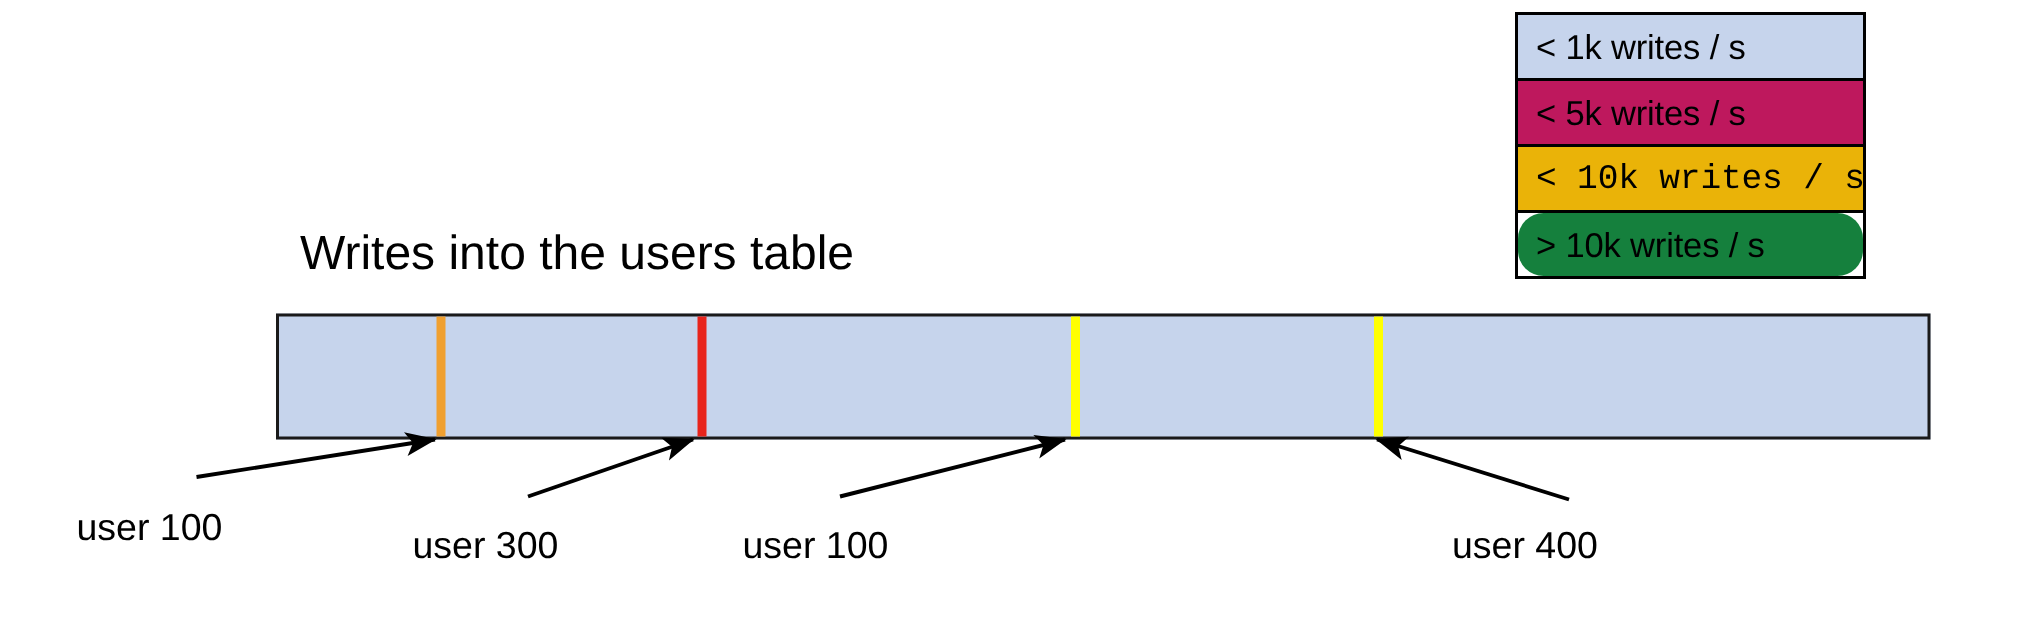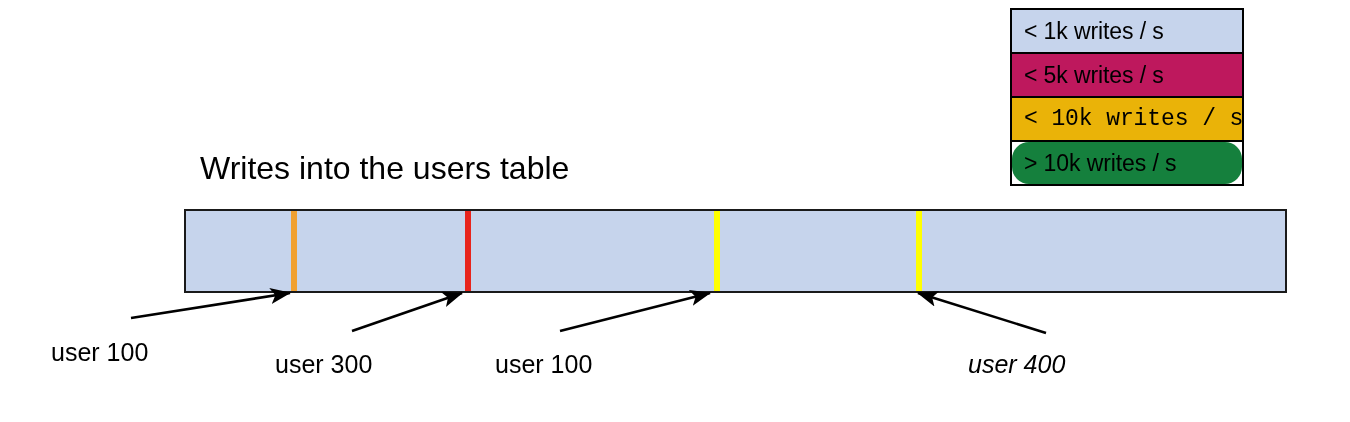--- a/index.html
+++ b/index.html
@@ -134,15 +134,15 @@
         <line x1="131" y1="318" x2="290" y2="293" marker-end="url(#ahead)"></line>
         <line x1="352" y1="331" x2="462" y2="293" marker-end="url(#ahead)"></line>
         <line x1="560" y1="331" x2="710" y2="293" marker-end="url(#ahead)"></line>
         <line x1="1046" y1="333" x2="918" y2="293" marker-end="url(#ahead)"></line>
       </g>
   </svg>
 
   <div class="user-label" style="left: 51px; top: 340px;">user 100</div>
   <div class="user-label" style="left: 275px; top: 352px;">user 300</div>
   <div class="user-label" style="left: 495px; top: 352px;">user 100</div>
-  <div class="user-label" style="left: 968px; top: 352px; font-style: italic;">user 400</div>
+  <div class="user-label" style="left: 968px; top: 352px;">user 400</div>
 
 </div>
 
 </body></html>

